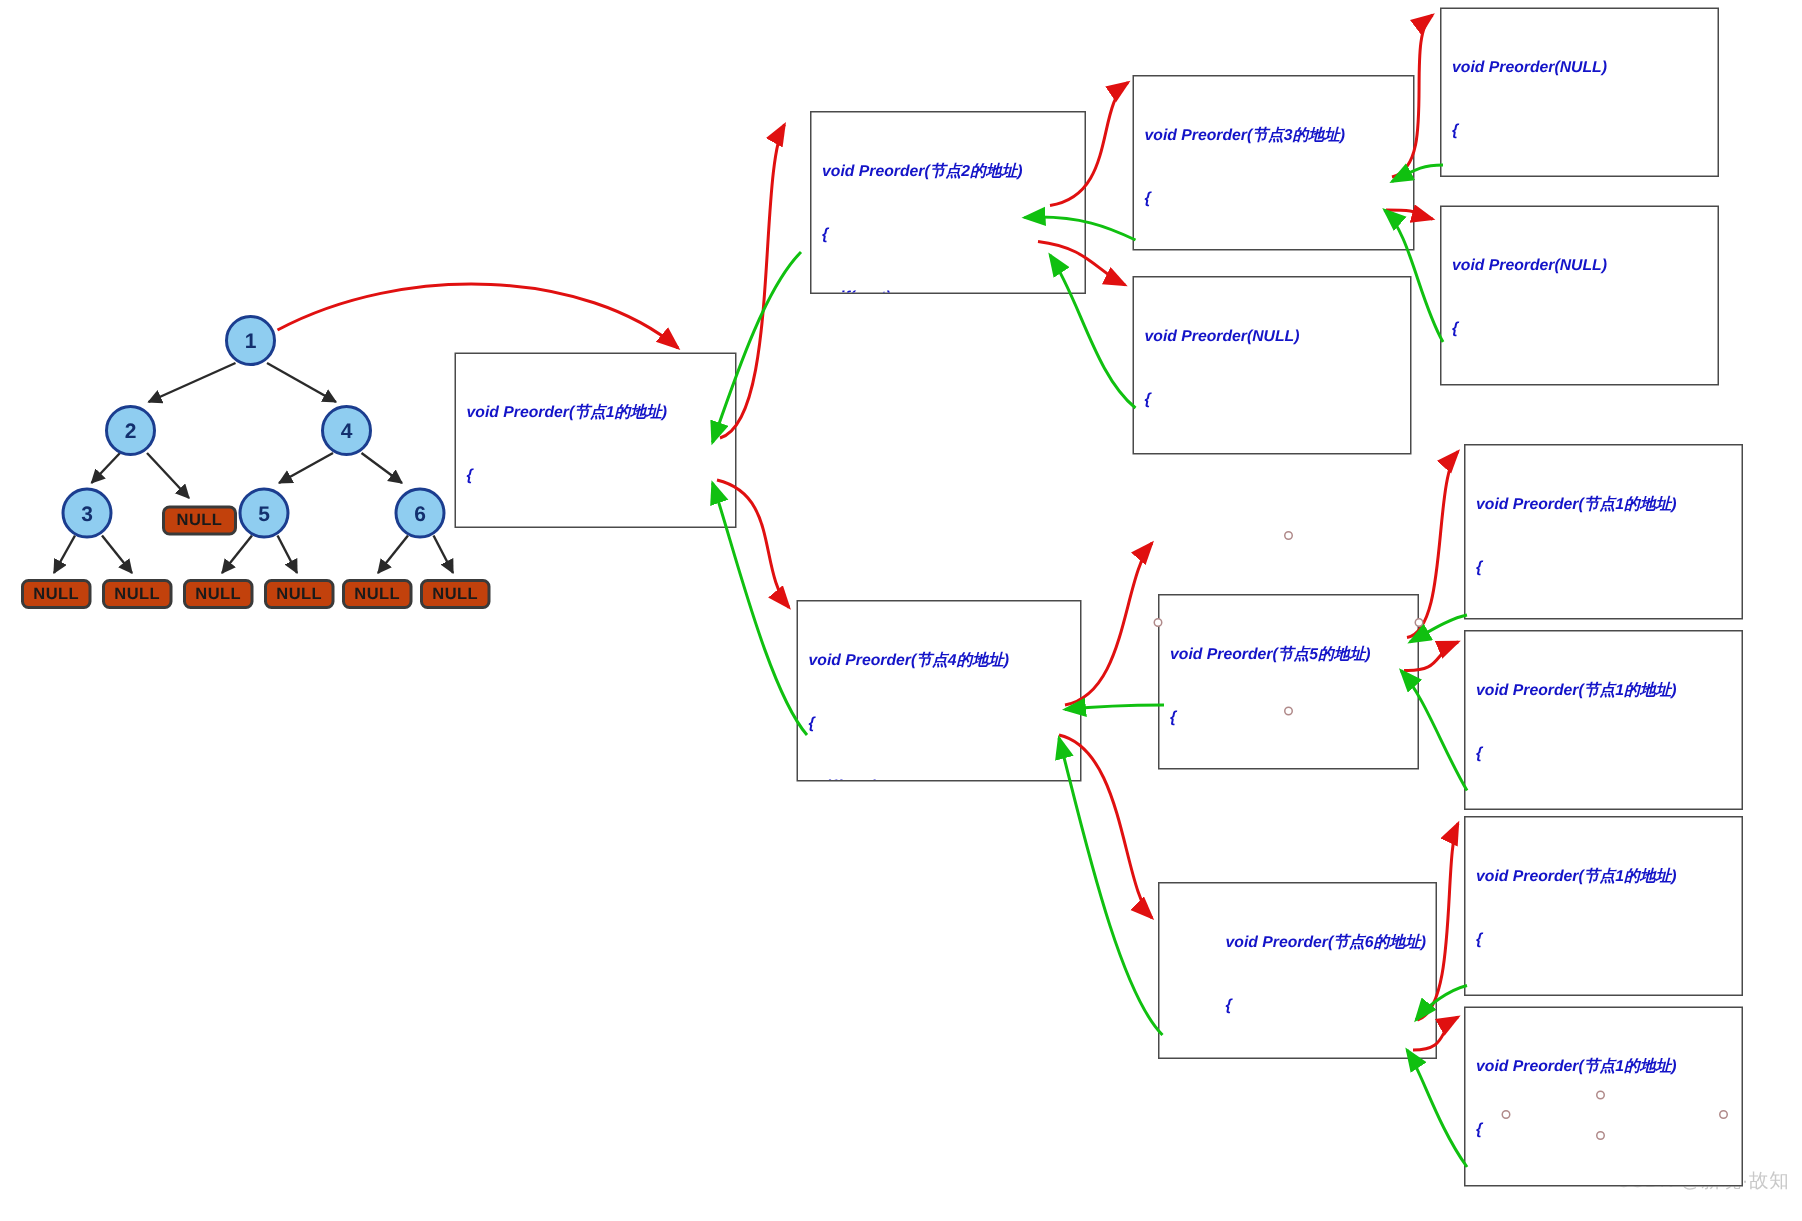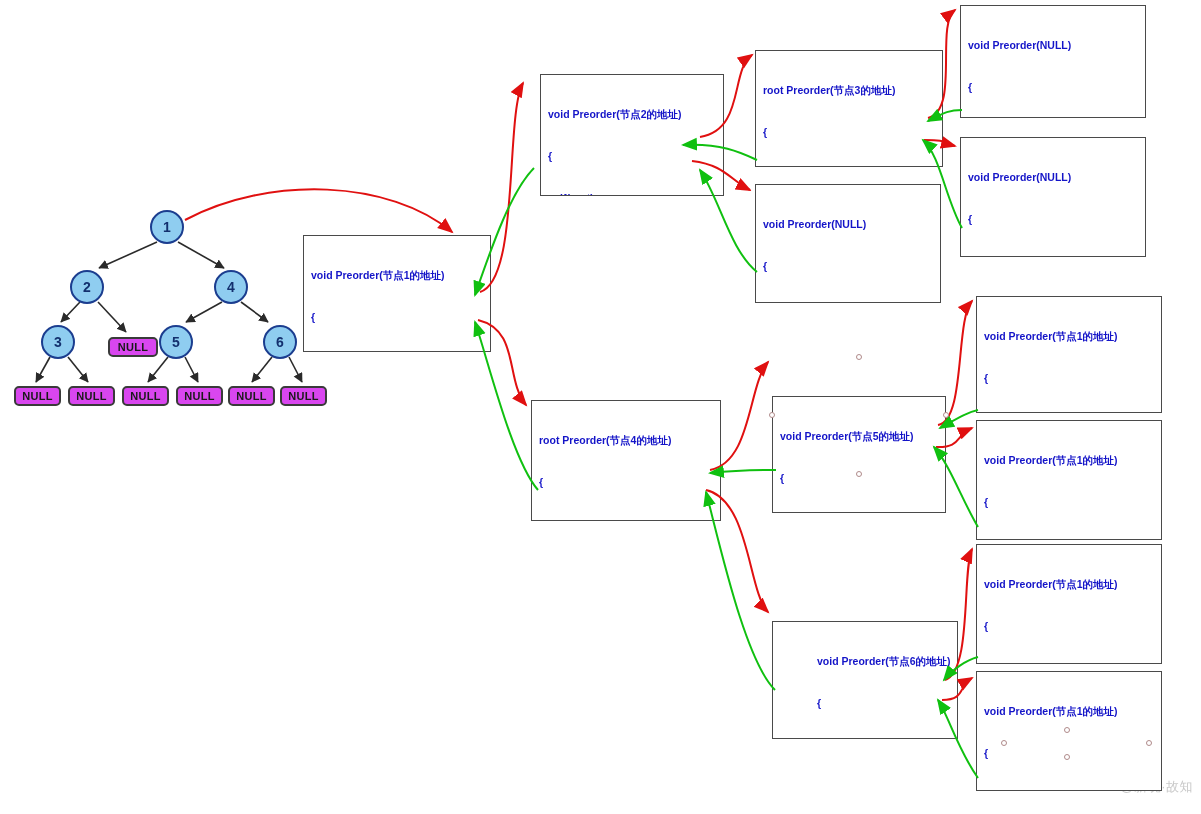--- a/index.html
+++ b/index.html
@@ -12,37 +12,37 @@
   .node-circle{
     position:absolute;width:34px;height:34px;border-radius:50%;
     background:#8fcdf0;border:2px solid #1b3d8f;
     box-sizing:border-box;
     display:flex;align-items:center;justify-content:center;
     font-size:14px;font-weight:bold;color:#13306e;
     font-family:"Liberation Sans",sans-serif;
   }
   .null-leaf{
     position:absolute;border:2px solid #3a3a3a;border-radius:5px;
-    background:#d946ef;box-sizing:border-box;
+    background:#c2410c;box-sizing:border-box;
     height:20px;
     display:flex;align-items:center;justify-content:center;
     font-size:11px;font-weight:bold;color:#1a1a1a;letter-spacing:.3px;
     font-family:"Liberation Sans",sans-serif;
   }
 
   
   .code-box{
     position:absolute;box-sizing:border-box;
     border:1.5px solid #4a4a4a;background:#ffffff;
     padding:5px 7px 4px 7px;
     font-family:"Liberation Sans","DejaVu Sans",sans-serif;
     font-size:10.5px;font-weight:bold;color:#1414c8;
     line-height:1.33;white-space:pre;overflow:hidden;
   }
-  .code-box .ln{display:block;}
+  .code-box .ln{display:block;font-style:italic;}
   .code-box .i1{padding-left:12px;}
 
   
   .handle{
     position:absolute;width:6px;height:6px;border-radius:50%;
     background:#ffffff;border:1px solid #b08a8a;box-sizing:border-box;
     z-index:40;
   }
 
   
@@ -214,21 +214,21 @@
       <span class="ln i1">if(root)</span>
       
       
       
       
       
       
     </div>
 
     <div class="code-box" style="left:755px;top:50px;width:188px;height:117px;">
-      <span class="ln">root Preorder(节点3的地址)</span>
+      <span class="ln">void Preorder(节点3的地址)</span>
       <span class="ln">{</span>
       
       
       
       
       
       
       
     </div>
 
@@ -262,21 +262,21 @@
       <span class="ln i1">if(root)</span>
       
       
       
       
       
       
     </div>
 
     <div class="code-box" style="left:531px;top:400px;width:190px;height:121px;">
-      <span class="ln">root Preorder(节点4的地址)</span>
+      <span class="ln">void Preorder(节点4的地址)</span>
       <span class="ln">{</span>
       <span class="ln i1">if(root)</span>
       
       
       
       
       
       
     </div>
 
@@ -309,21 +309,21 @@
       <span class="ln">{</span>
       <span class="ln i1">if(root)</span>
       
       
       
       
       
       
     </div>
 
-    <div class="code-box" style="left:772px;top:621px;width:186px;height:118px;padding-left:44px;">
+    <div class="code-box" style="left:772px;top:588px;width:186px;height:118px;padding-left:44px;">
       <span class="ln">void Preorder(节点6的地址)</span>
       <span class="ln">{</span>
       <span class="ln i1">if(root)</span>
       
       
       
       
       
       
     </div>

